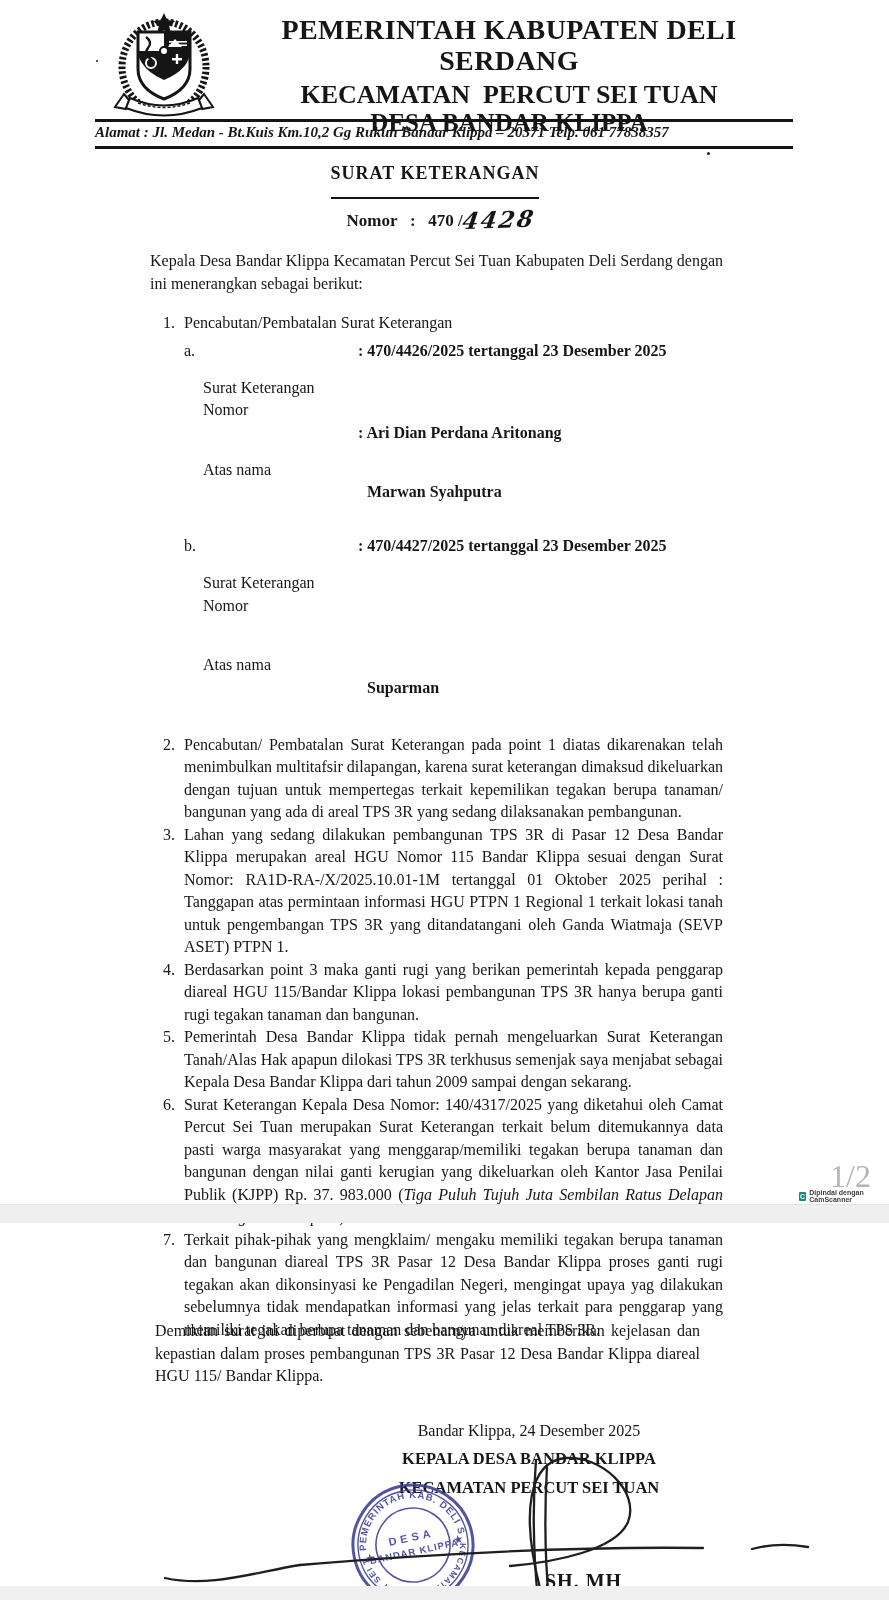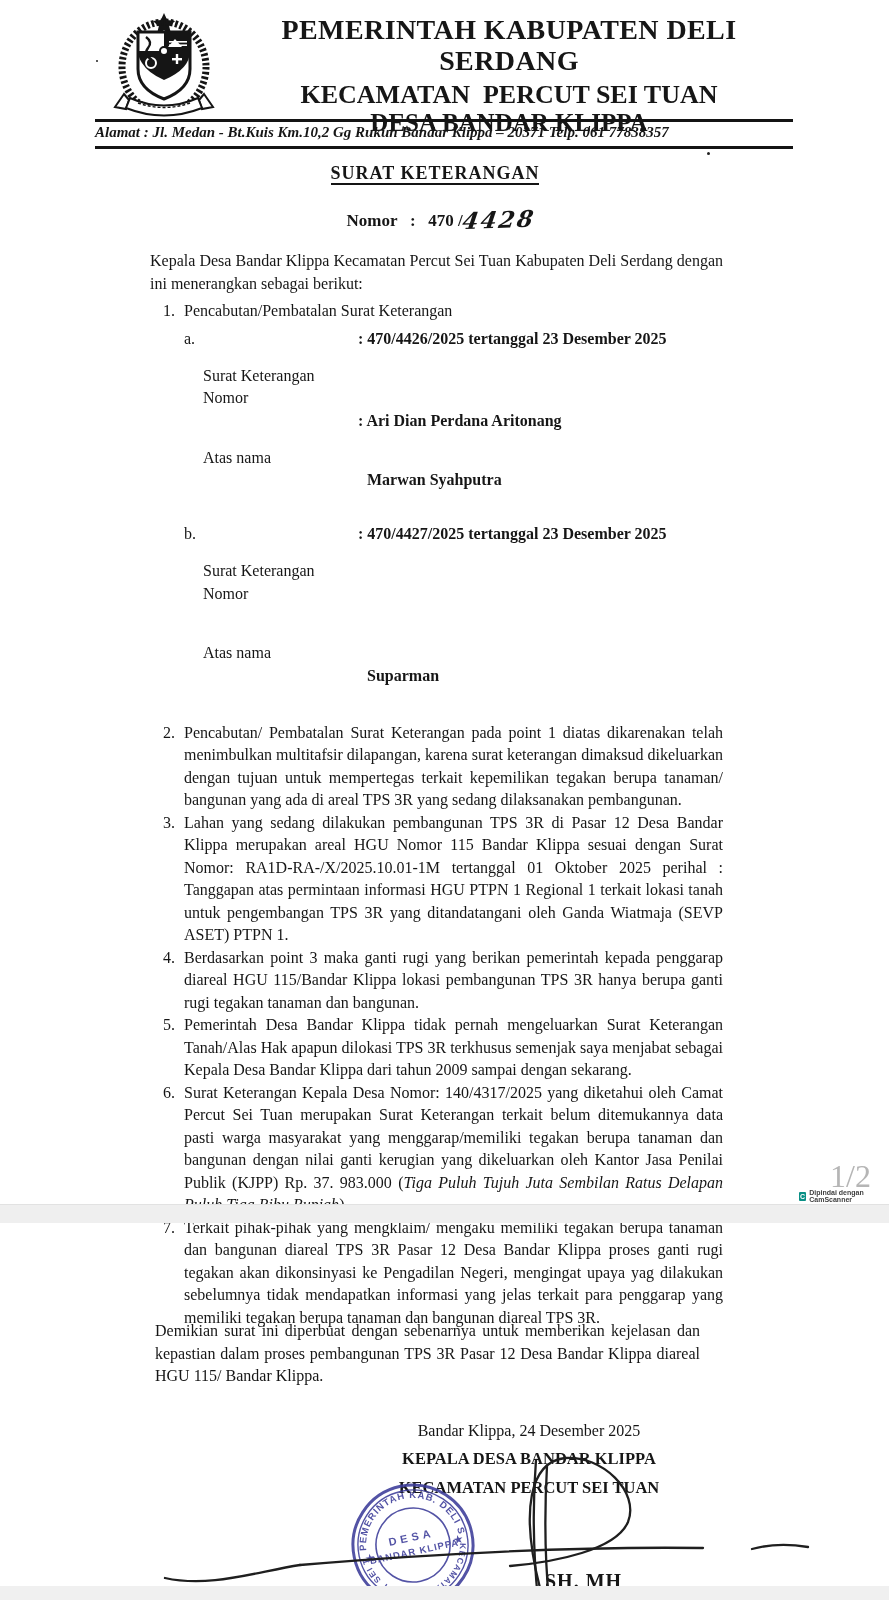--- a/index.html
+++ b/index.html
@@ -16,27 +16,27 @@
   .hdr .l1{font-size:28px;letter-spacing:.4px;}
   .hdr .l2{font-size:26px;margin-top:3px;white-space:pre;}
   .hdr .l3{font-size:25px;}
   .rule{left:95px;width:698px;background:#141414;}
   .rule1{top:119px;height:3px;}
   .rule2{top:146px;height:3px;}
   .addr{left:95px;top:124px;width:698px;text-align:left;font-size:15px;font-weight:bold;font-style:italic;}
   .dot{width:3px;height:3px;border-radius:50%;background:#222;}
   
   .title{left:0;top:163px;width:870px;text-align:center;font-weight:bold;font-size:18px;letter-spacing:1px;}
-  .title span{border-bottom:2.5px solid #141414;padding-bottom:0;}
+  .title span{border-bottom:2.5px solid #141414;padding-bottom:14px;}
   .nomor{left:338px;top:186px;font-weight:bold;font-size:17px;white-space:pre;}
   .hand{display:inline-block;font-size:23px;font-style:italic;font-weight:bold;letter-spacing:2px;
         transform:skewX(-10deg) rotate(-2deg);font-family:"DejaVu Serif",serif;vertical-align:-2px;}
   
   .bodytext{left:150px;top:250px;width:573px;font-size:16px;line-height:22.5px;text-align:justify;}
-  .intro{margin-bottom:5px;}
+  .intro{margin-bottom:17px;}
   .li{display:flex;}
   .li .num{flex:none;width:21px;margin-left:13px;}
   .li .li-body{flex:1;}
   .srow{display:flex;text-align:left;}
   .sletter{flex:none;width:19px;}
   .slabel{flex:none;width:155px;margin-top:37px;}
   .sval{flex:1;font-weight:bold;}
   .sval.shift{padding-left:9px;}
   .sub-a{margin-top:5px;}
   .sub-b{margin-top:17px;}

